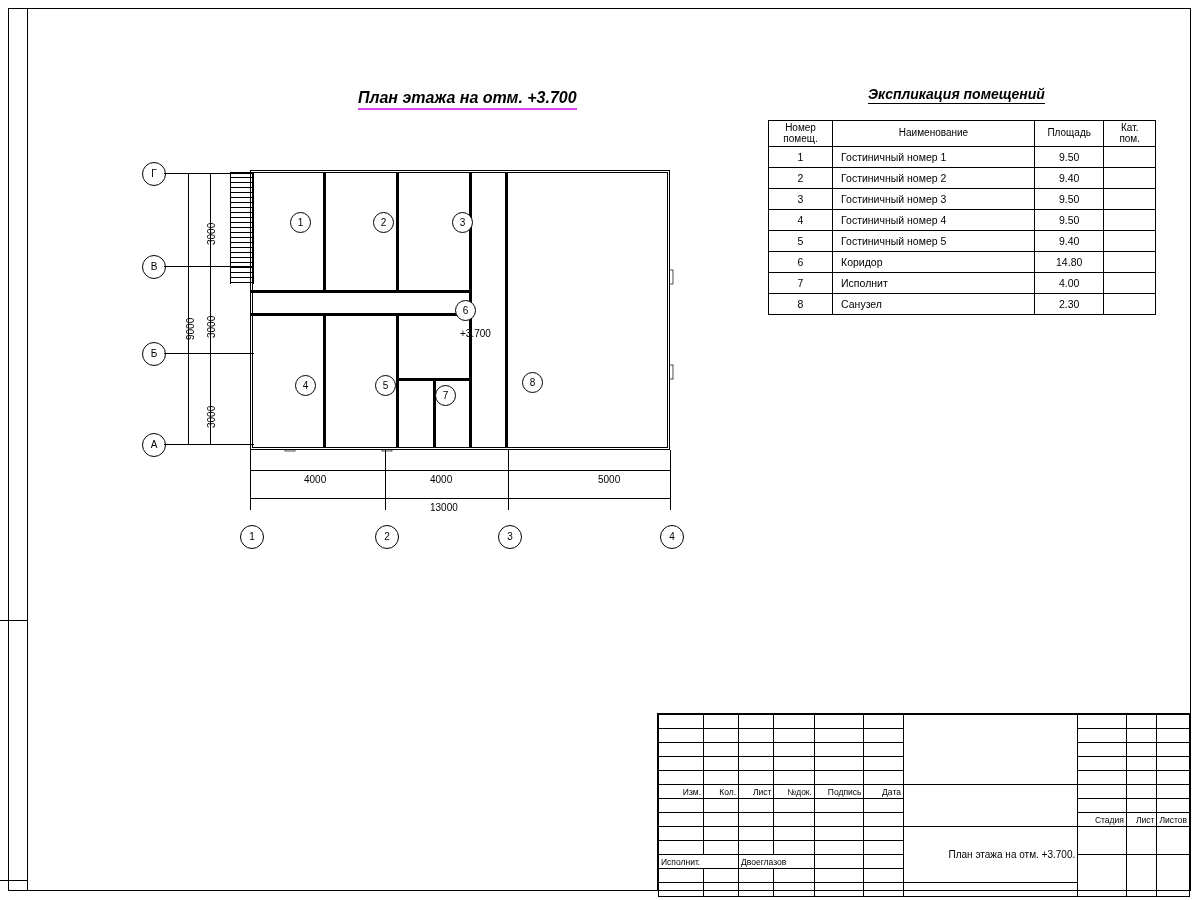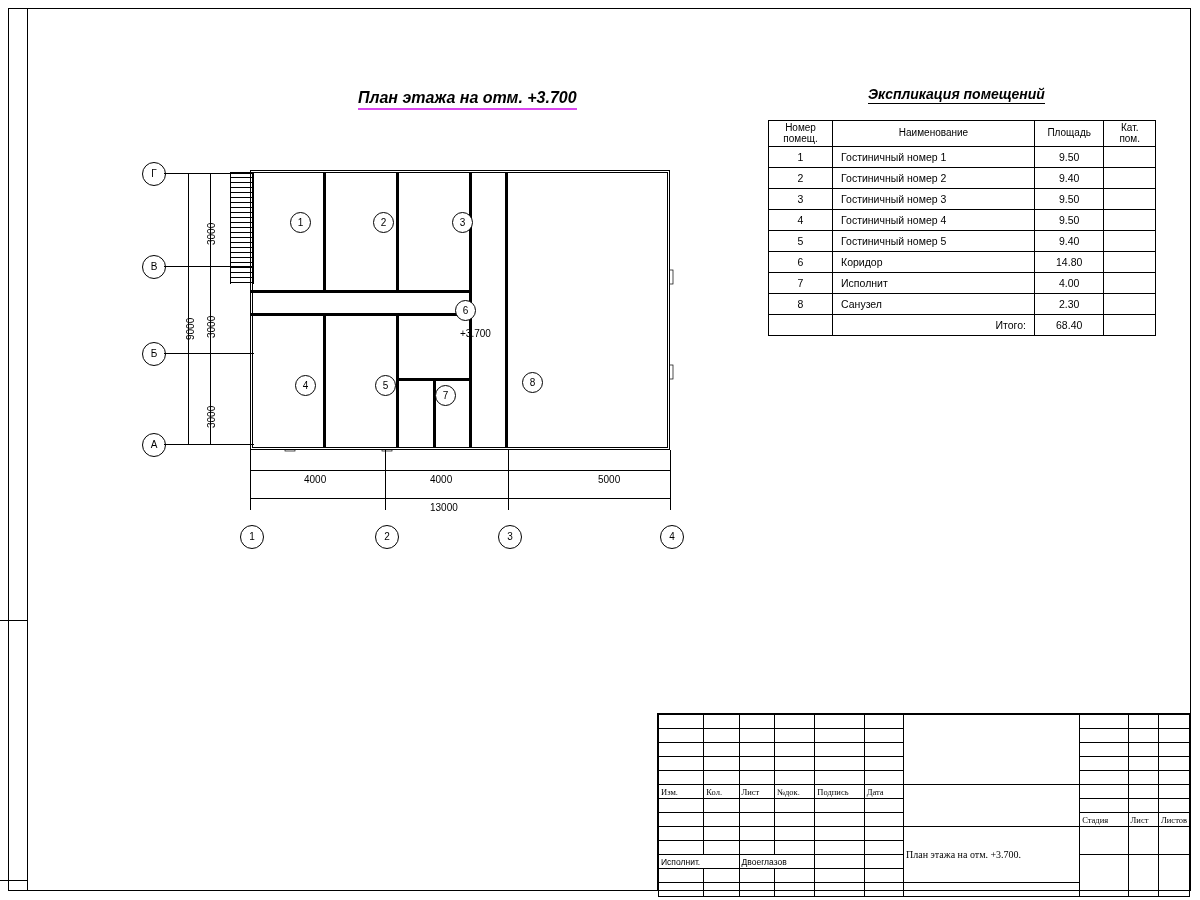--- a/index.html
+++ b/index.html
@@ -174,21 +174,21 @@
     width: 100%;
     height: 100%;
   }
   .stamp td {
     border: 1px solid #000;
     padding: 0 2px;
     height: 13px;
     font-weight: normal;
     vertical-align: middle;
   }
-  .stamp .c { text-align: left; font-family: Liberation Serif, serif; }
+  .stamp .c { text-align: right; }
   .stamp .l { text-align: left; }
   .stamp .big { font-size: 10px; }
 </style>
 </head>
 <body>
 
 <div class="sheet-border"></div>
 <div class="sheet-inner-left"></div>
 <div class="left-stub"></div>
 <div class="left-stub2"></div>
@@ -251,26 +251,20 @@
     <tr>
       <td class="c-num">7</td>
       <td class="c-name">Исполнит</td>
       <td class="c-area">4.00</td>
       <td class="c-kat"></td>
     </tr>
     <tr>
       <td class="c-num">8</td>
       <td class="c-name">Санузел</td>
       <td class="c-area">2.30</td>
-      <td class="c-kat"></td>
-    </tr>
-    <tr>
-      <td class="c-num"></td>
-      <td class="c-name" style="text-align:right">Итого:</td>
-      <td class="c-area">68.40</td>
       <td class="c-kat"></td>
     </tr>
   </tbody>
 </table>
 
 <div class="plan">
 
   <svg class="plan-svg" viewBox="0 0 580 410" xmlns="http://www.w3.org/2000/svg">
 
     <line x1="378" y1="23" x2="537" y2="297" stroke="#000" stroke-width="1"></line>

